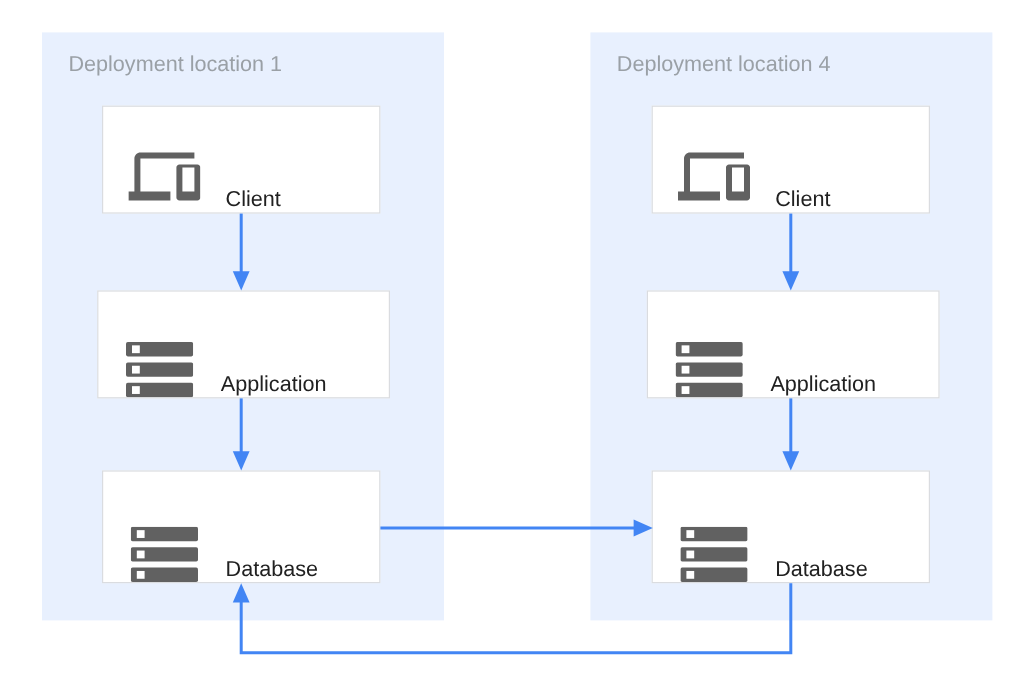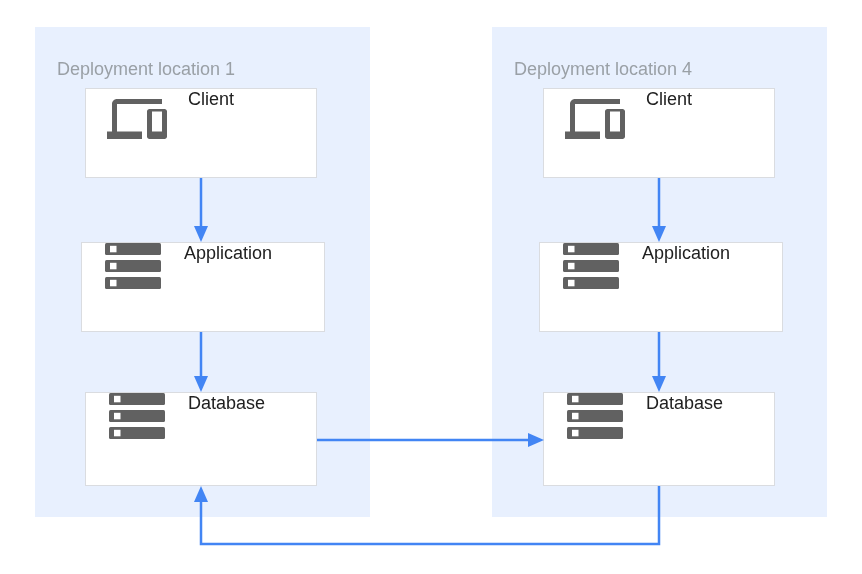--- a/index.html
+++ b/index.html
@@ -29,31 +29,31 @@
     background: var(--container-fill);
     width: 335px;
     height: 490px;
     top: 27px;
   }
   .container-zone.loc1 { left: 35px; }
   .container-zone.loc2 { left: 492px; }
   .container-title {
     position: absolute;
     left: 22px;
-    top: 32px;
+    top: 16px;
     font-size: 18px;
     color: var(--title-text);
     white-space: nowrap;
   }
   .node {
     position: absolute;
     background: var(--node-fill);
     border: 1px solid var(--node-border);
     display: flex;
-    align-items: flex-start;
+    align-items: flex-end;
     padding-left: 20px;
   }
   .node-icon {
     width: 62px;
     display: flex;
     align-items: center;
     justify-content: center;
     flex: 0 0 62px;
   }
   .node-icon svg { display: block; }

